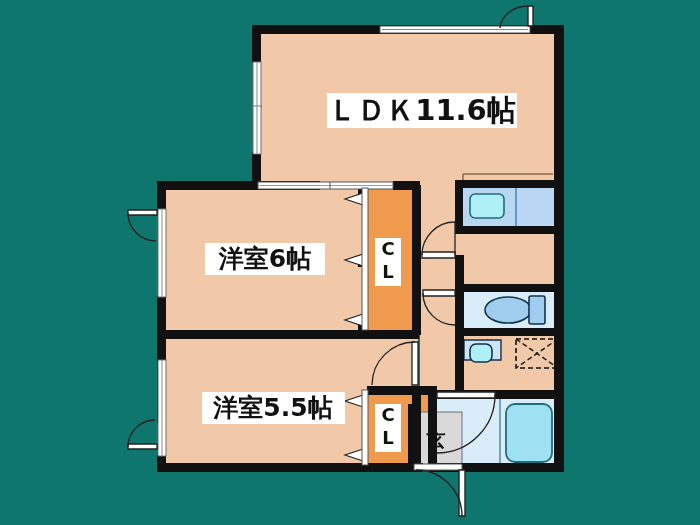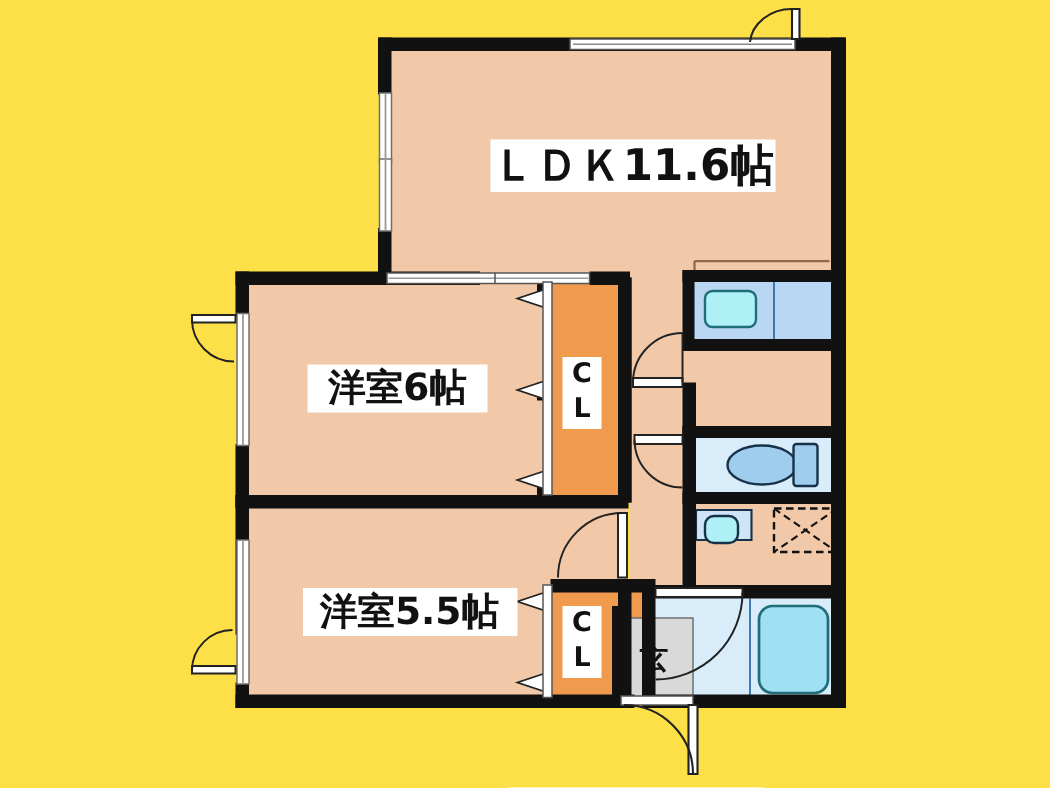--- a/index.html
+++ b/index.html
@@ -1,18 +1,18 @@
 <!DOCTYPE html>
 <html><head>
 <meta charset="utf-8">
 <style>
   html,body{margin:0;padding:0;background:#ffffff;}
   body{width:700px;height:525px;overflow:hidden;
        font-family:"Liberation Sans","DejaVu Sans",sans-serif;}
-  #plan{position:relative;width:700px;height:525px;background:#fde047;}
+  #plan{position:relative;width:700px;height:525px;background:#0f766e;}
   svg{display:block;}
   .lbl{font-family:"DejaVu Sans","Liberation Sans",sans-serif;font-weight:700;
        fill:#111111;text-anchor:middle;dominant-baseline:middle;}
 </style>
 </head>
 <body>
 
 <div id="plan">
 <svg width="700" height="525" viewBox="0 0 700 525" xmlns="http://www.w3.org/2000/svg">
 

